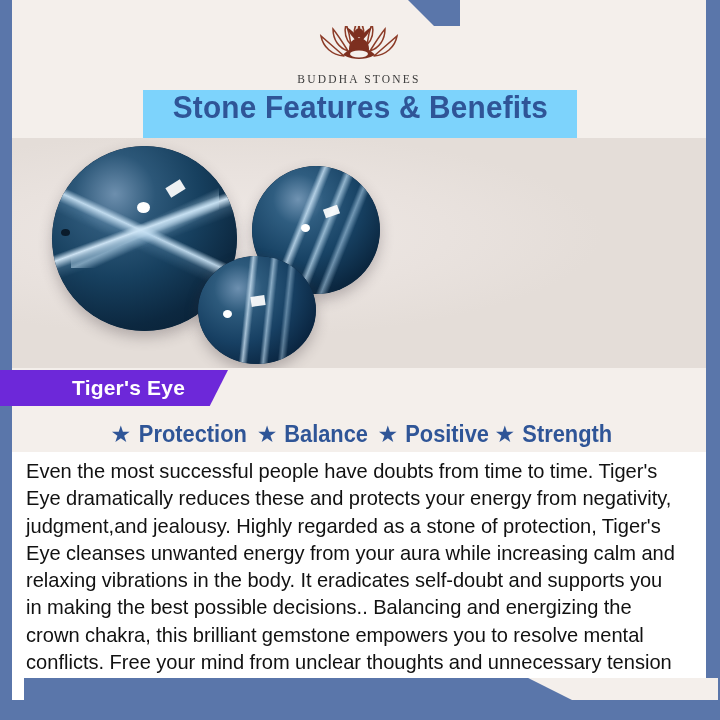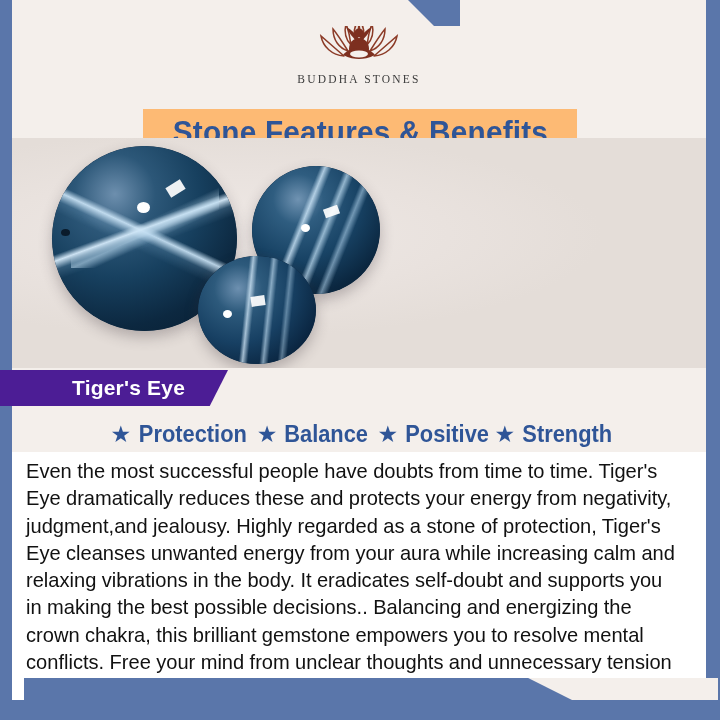--- a/index.html
+++ b/index.html
@@ -40,22 +40,22 @@
   }
   .logo-mark{width:120px;height:58px;display:block;}
   .logo-word{
     font-family:"Liberation Serif",serif;
     font-size:11.5px;letter-spacing:2.2px;color:#3b3b3b;
     margin-top:1px;white-space:nowrap;
   }
   
   .title-bar{
     position:absolute;left:131px;top:90px;width:434px;height:48px;
-    background:#fdba74;
-    display:flex;align-items:center;justify-content:center;margin-top:19px;
+    background:#7dd3fc;
+    display:flex;justify-content:center;
   }
   .title-text{
     font-family:"Liberation Sans Narrow","Liberation Sans",sans-serif;
     font-weight:bold;font-size:31px;color:#2f5597;
     letter-spacing:.2px;transform:scaleX(.96);white-space:nowrap;
   }
   
   .photo{
     position:absolute;left:0px;top:138px;width:694px;height:230px;
     background:#efe9e5;overflow:hidden;
@@ -122,21 +122,21 @@
     position:absolute;background:#ffffff;border-radius:50%;
     filter:blur(.6px);
   }
   .spec-rect{
     position:absolute;background:rgba(255,255,255,.92);
     transform:rotate(-32deg);
   }
   
   .ribbon{
     position:absolute;left:-12px;top:370px;width:228px;height:36px;
-    background:#4c1d95;
+    background:#6d28d9;
     clip-path:polygon(0 0,100% 0,92% 100%,0 100%);
     display:flex;align-items:center;
   }
   .ribbon-label{
     margin-left:72px;color:#ffffff;font-weight:bold;font-size:21px;
     font-family:"Liberation Sans",sans-serif;letter-spacing:.2px;white-space:nowrap;
   }
   
   .benefits{
     position:absolute;left:0;top:414px;width:694px;height:40px;

